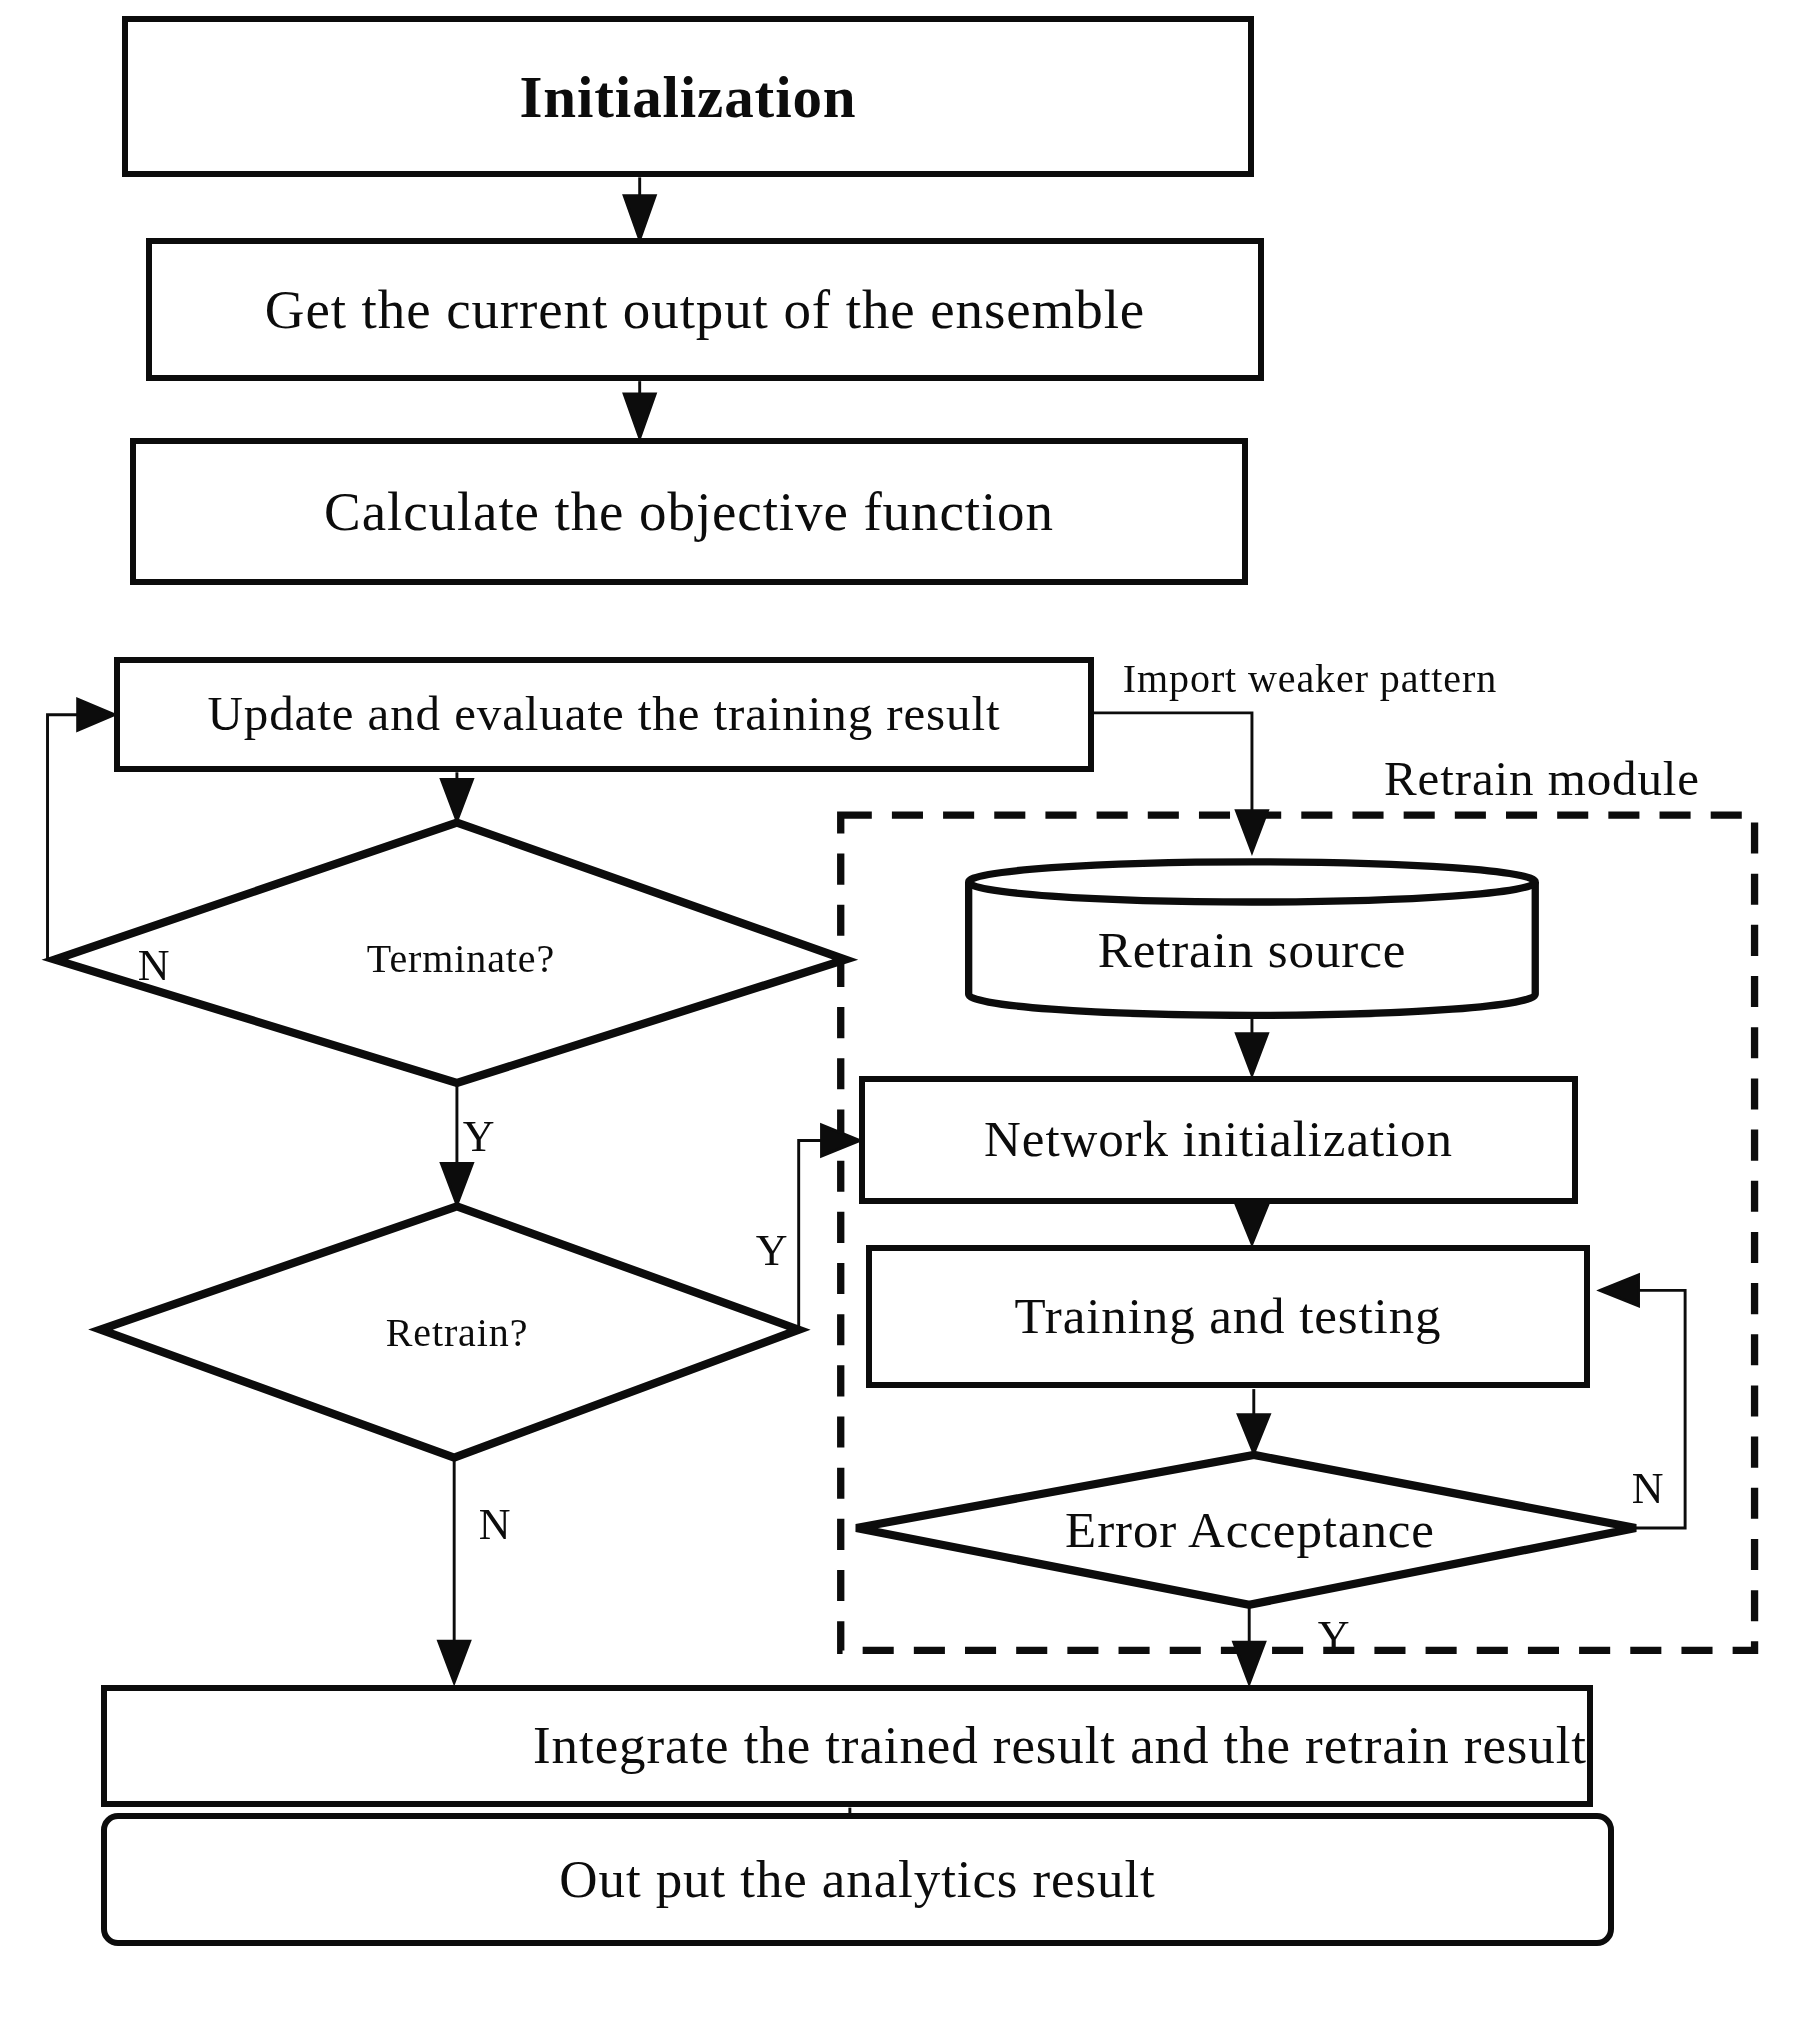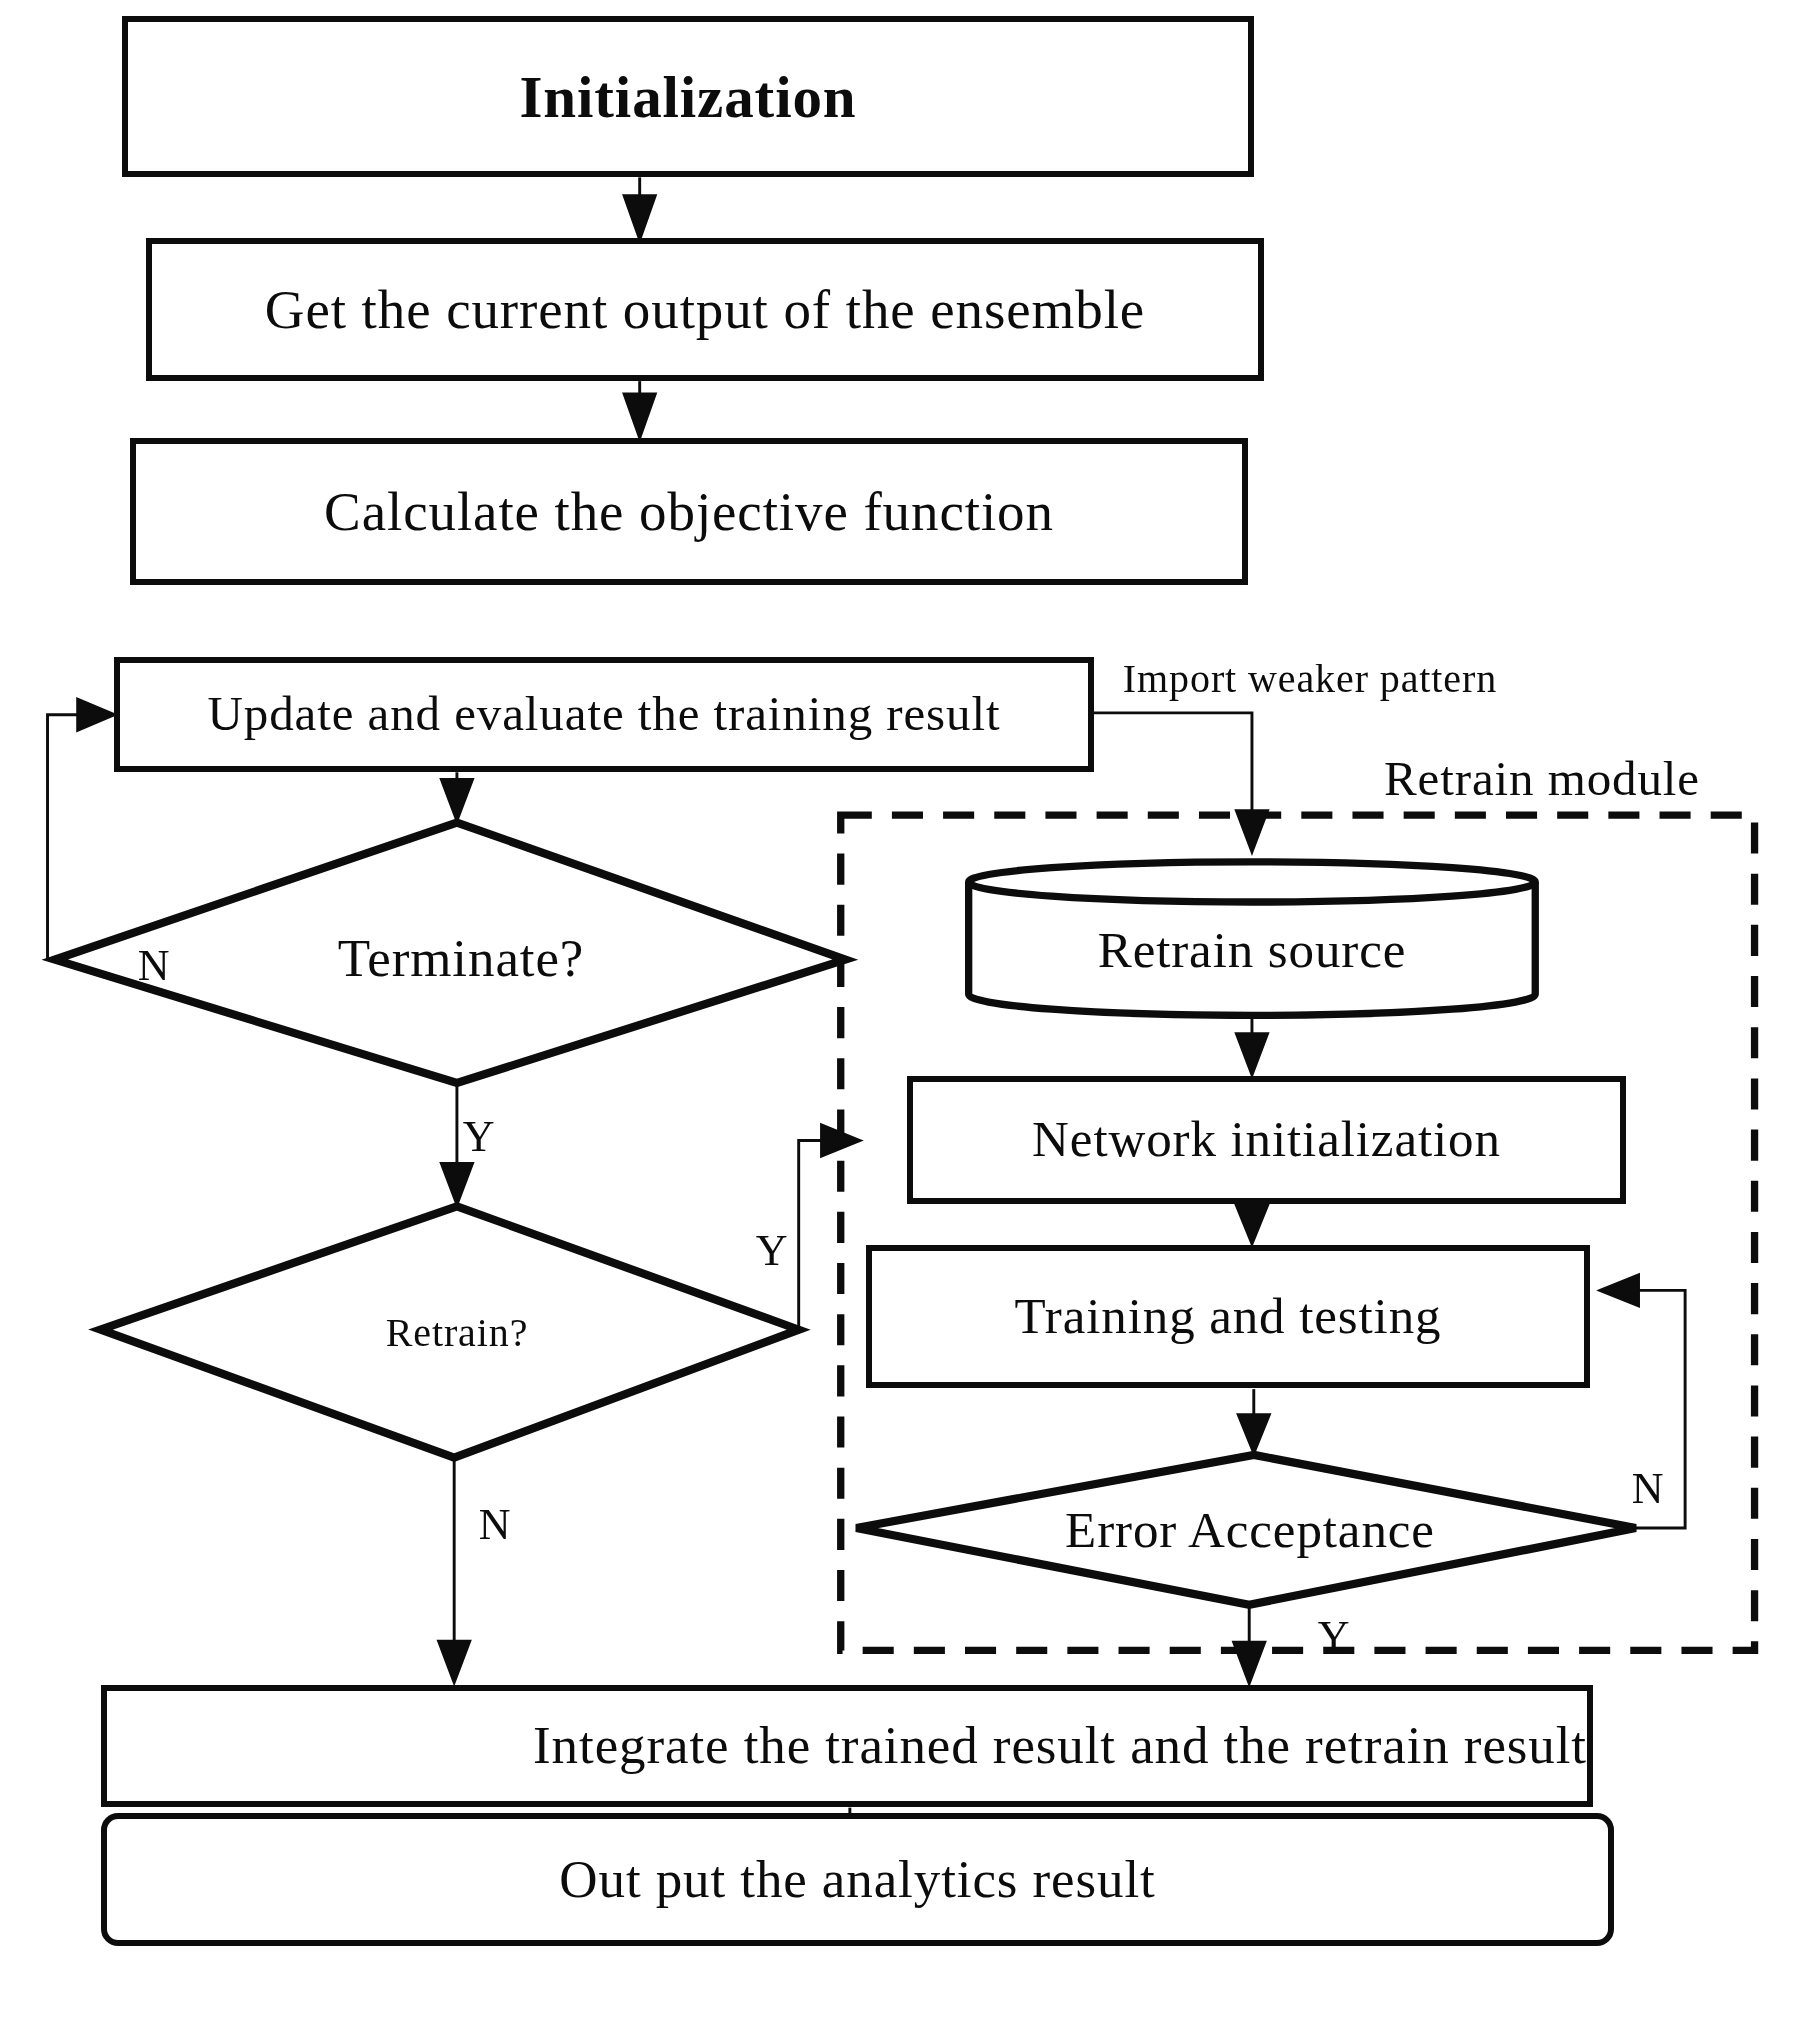--- a/index.html
+++ b/index.html
@@ -45,26 +45,26 @@
     letter-spacing:0.9px;
     z-index:3;
     text-align:center;
   }
   .wrap{white-space:normal;}
   
   #b-init      {left:122px; top:16.4px;   width:1132px; height:161px; font-size:59px;font-weight:bold;}
   #b-get       {left:146px; top:238px;  width:1118px; height:143px; font-size:55px;}
   #b-calc      {left:130px; top:438px;  width:1118px; height:147px; font-size:55px;}
   #b-update    {left:114px; top:657px;  width:980px; height:115px; font-size:49px; padding:11px 53px;}
-  #b-network   {left:859px; top:1076px; width:719px;  height:128px; font-size:51px;margin-left:48px;}
+  #b-network   {left:859px; top:1076px; width:719px;  height:128px; font-size:51px;}
   #b-training  {left:866px; top:1245px; width:724px;  height:143px; font-size:51px;}
   #b-integrate {left:101px; top:1685px; width:1492px; height:122px; font-size:53px;justify-content:flex-end;}
   #b-output    {left:101px; top:1813px; width:1513px; height:133px; font-size:53px;border-radius:17px;}
   
-  #t-terminate {left:461px;  top:958px; font-size:53px;}
+  #t-terminate {left:461px;  top:958px; font-size:40px;}
   #t-retrain   {left:457px;  top:1332px; font-size:40px;}
   #t-error     {left:1250px; top:1530px; font-size:51px;}
   #t-cylinder  {left:1252px; top:950px; font-size:51px;}
   #l-import    {left:1310px; top:678px;  font-size:40px;}
   #l-module    {left:1542px; top:778px;  font-size:49px;}
   .yn{font-size:44px;}
   #n-terminate {left:154px;  top:965px;}
   #y-terminate {left:479px;  top:1136px;}
   #y-retrain   {left:772px;  top:1250px;}
   #n-retrain   {left:495px;  top:1524px;}

